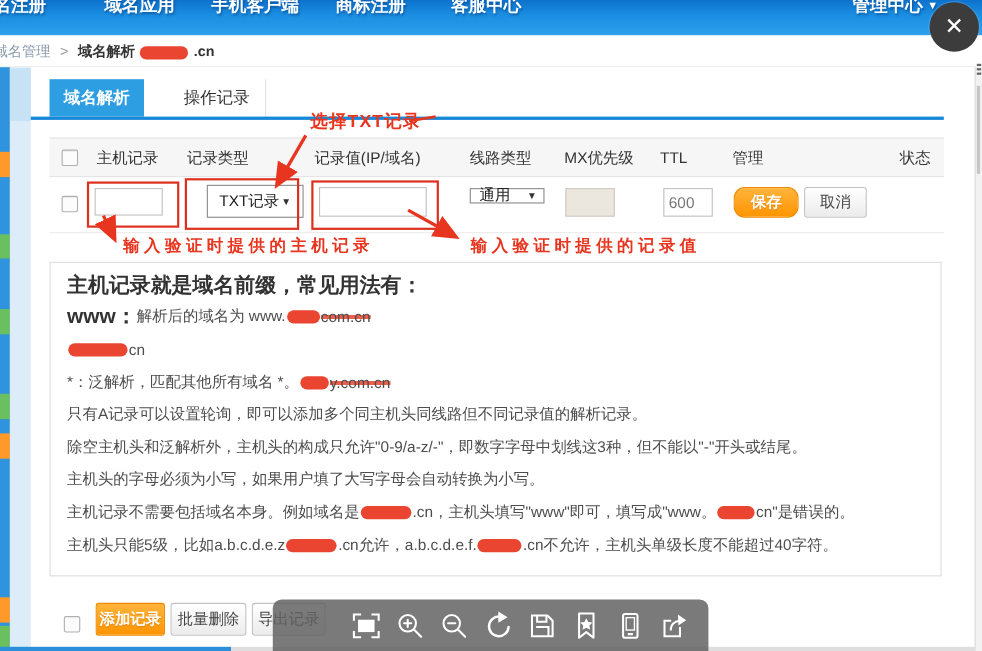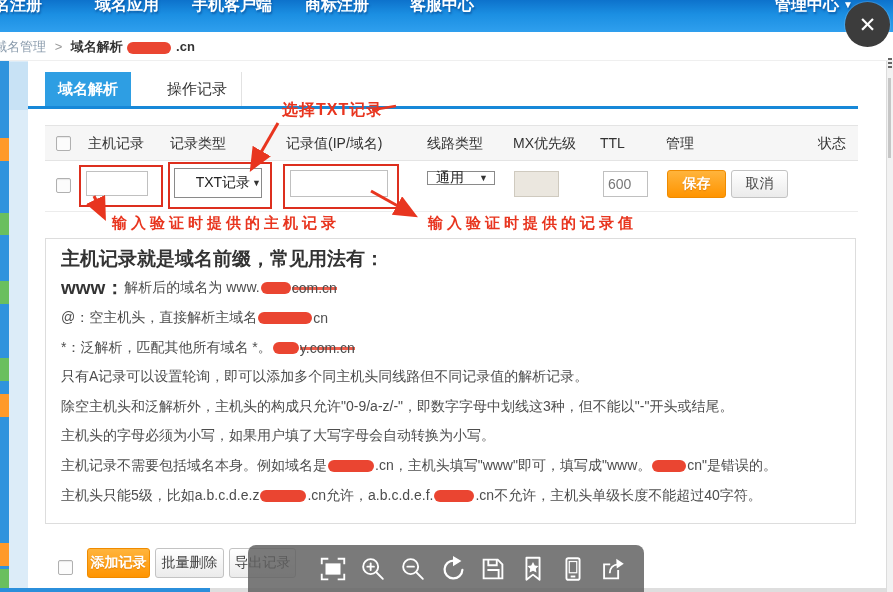--- a/index.html
+++ b/index.html
@@ -171,32 +171,32 @@
         <div class="th">管理</div>
         <div class="th">状态</div>
       </div>
     <div class="cb" style="left:11px;top:10px;"></div>
   </div>
 
   <div class="formrow"></div>
   <div class="cb" style="left:56px;top:178px;"></div>
 
   <input class="txtinput" style="left: 86px; top: 171px; width: 62px; height: 25px;" value="">
-  <div class="sel" style="left:174px;top:168px;width:88px;height:30px;justify-content:flex-end;gap:2px;">
+  <div class="sel" style="left:188px;top:168px;width:88px;height:30px;justify-content:center;gap:2px;">
     <span>TXT记录</span>
     <span class="caret">▼</span>
   </div>
   <input class="txtinput" style="left: 290px; top: 170px; width: 98px; height: 27px;" value="">
   <div class="sel" style="left:427px;top:171px;width:68px;height:14px;padding-left:8px;">
     <span>通用</span>
     <span class="caret" style="margin-left:auto;margin-right:6px;">▼</span>
   </div>
   <input class="txtinput" style="left: 514px; top: 171px; width: 45px; height: 26px; background: rgb(235, 231, 223); border-color: rgb(207, 202, 191);" disabled="" value="">
   <input class="txtinput" style="left: 603px; top: 171px; width: 45px; height: 26px; color: rgb(119, 119, 119); font-size: 14px;" value="600">
-  <div class="btn btn-orange" style="left:667px;top:170px;width:59px;height:28px;">
+  <div class="btn btn-orange" style="left:667px;top:170px;width:59px;height:28px;border-radius:10px;">
     <span>保存</span>
   </div>
   <div class="btn btn-gray" style="left:731px;top:170px;width:57px;height:28px;">
     <span>取消</span>
   </div>
 
   <div class="redbox" style="left:79px;top:165px;width:80px;height:38px;"></div>
   <div class="redbox" style="left:168px;top:162px;width:100px;height:43px;"></div>
   <div class="redbox" style="left:283px;top:164px;width:112px;height:41px;"></div>
 
@@ -221,21 +221,20 @@
         <div class="help-line">
           <span class="b">主机记录就是域名前缀，常见用法有：</span>
         </div>
         <div class="help-line">
           <span class="b">www：</span>
           <span>解析后的域名为 www.</span>
           <span class="redact" style="width: 30px;"></span>
           <span class="strike">com.cn</span>
         </div>
         <div class="help-line">
-          <span>@：空主机头，直接解析主域名</span>
           <span class="redact" style="width: 54px;"></span>
           <span>cn</span>
         </div>
         <div class="help-line">
           <span>*：泛解析，匹配其他所有域名 *。</span>
           <span class="redact" style="width: 26px;"></span>
           <span class="strike">y.com.cn</span>
         </div>
         <div class="help-line">
           <span>只有A记录可以设置轮询，即可以添加多个同主机头同线路但不同记录值的解析记录。</span>

